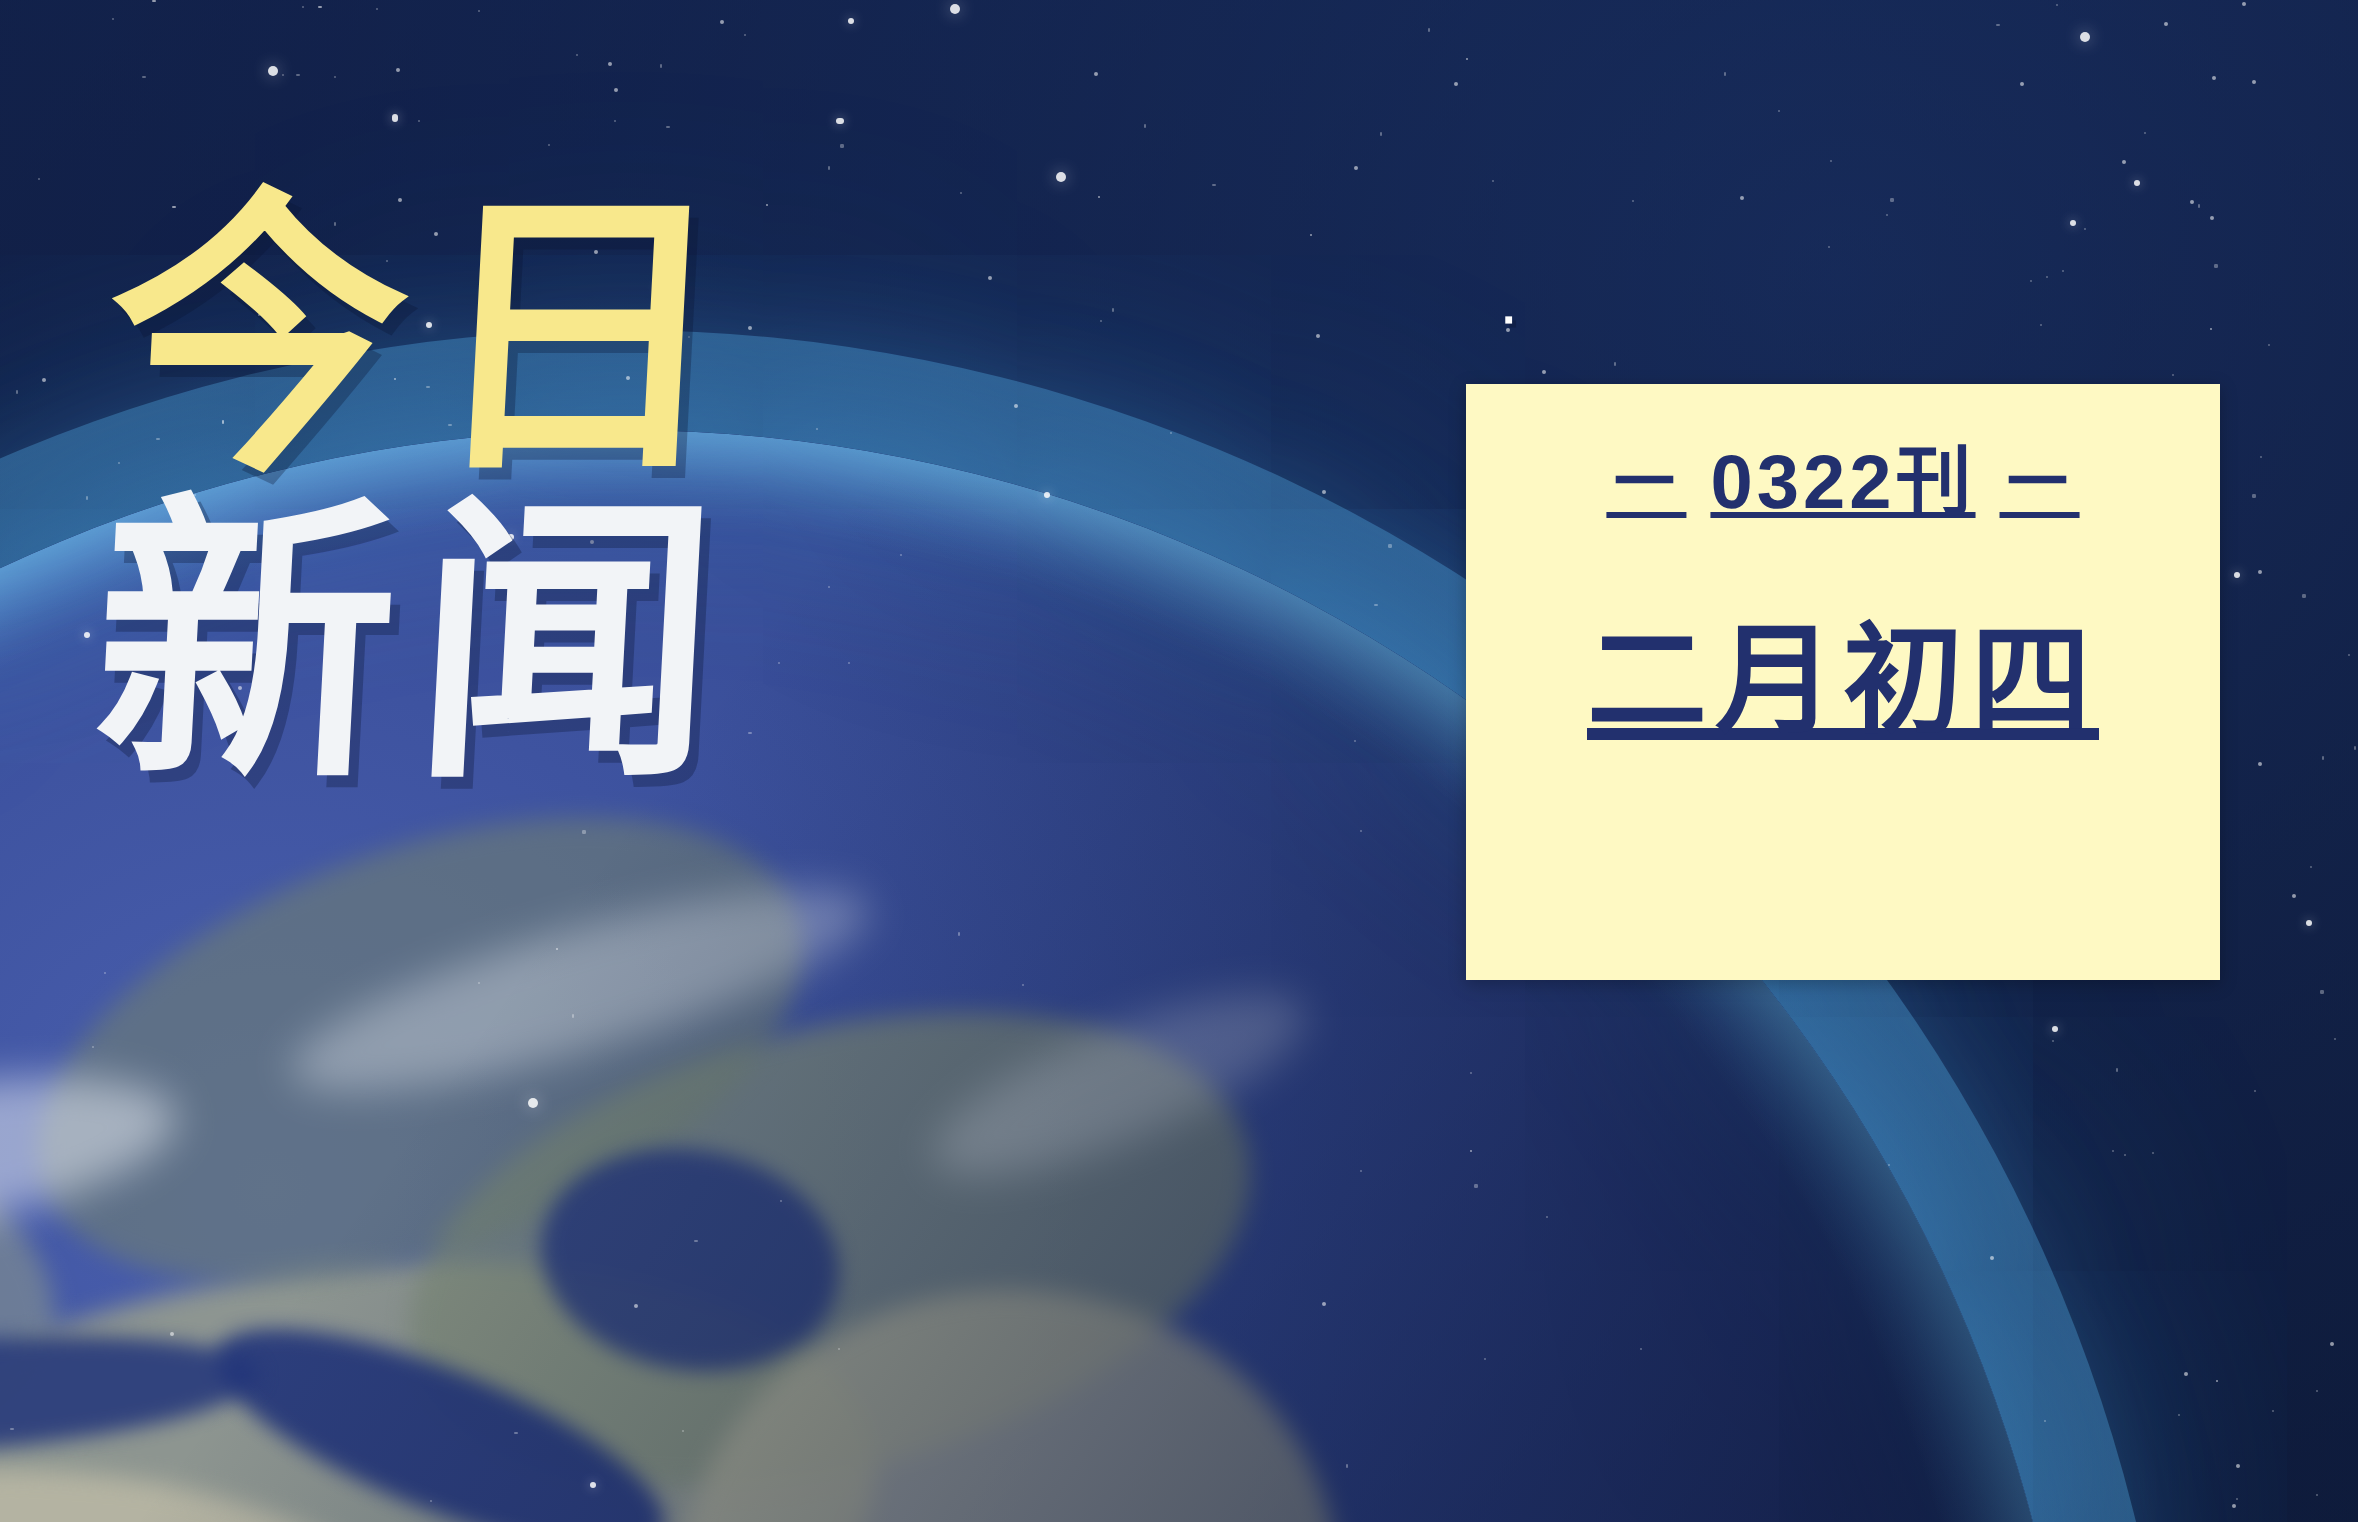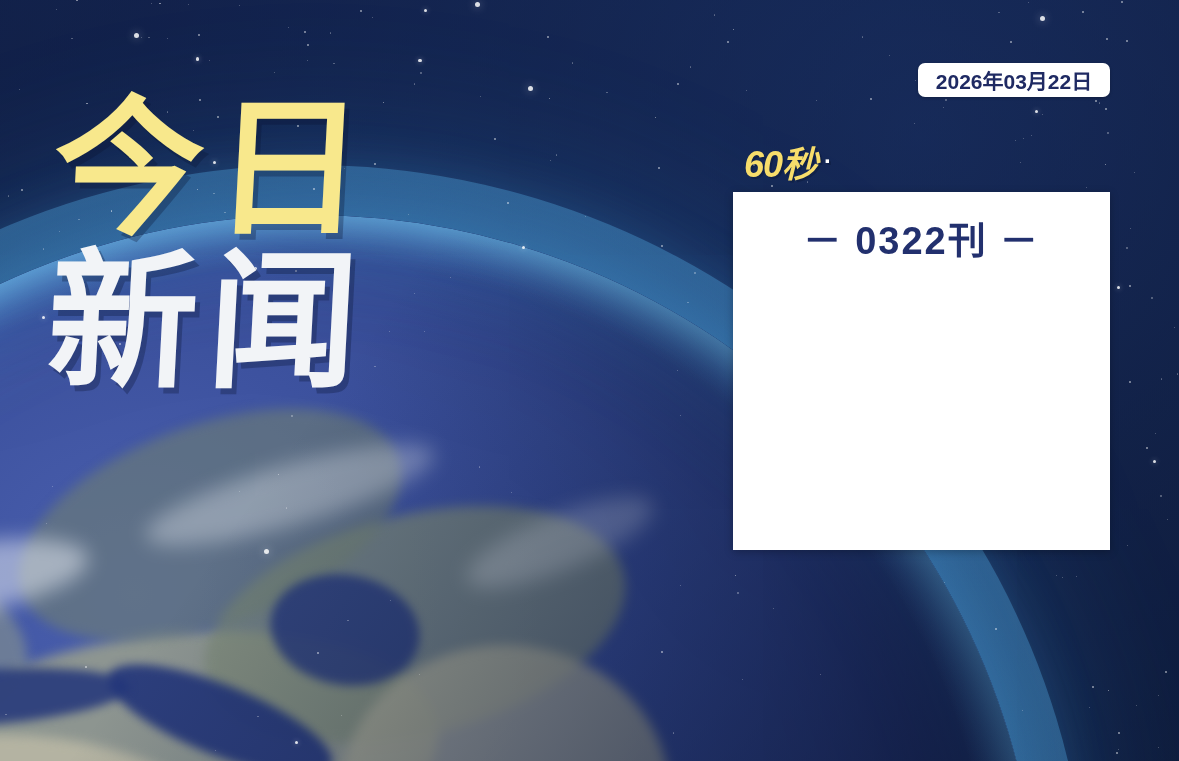--- a/index.html
+++ b/index.html
@@ -158,29 +158,30 @@
     font-size:30px;
     font-weight:bold;
     letter-spacing:1px;
     text-shadow:2px 2px 0 rgba(10,20,50,.35);
   }
 
   
   .info-card{
     position:absolute;
     left:733px; top:192px;
-    width:377px; height:358px;
-    background:#ffffff;
+    width:377px; height:298px;
+    background:#fef9c3;
     display:flex;
     flex-direction:column;
     align-items:center;
     justify-content:flex-start;
     padding-top:14px;
     color:#22306E;
     box-shadow:0 2px 8px rgba(0,0,0,.25);
+    text-decoration:underline;
   }
   .issue{
     font-size:38px;
     font-weight:bold;
     letter-spacing:2px;
     color:#22306E;
     margin-top:4px;
   }
   .issue .dash{margin:0 12px; font-weight:bold;}
   .weekday{
@@ -500,27 +501,26 @@
       <span class="star" style="left: 900.7px; top: 406.4px; width: 1.3px; height: 1.3px; opacity: 0.32;"></span>
       <span class="star" style="left: 1135.7px; top: 704.7px; width: 1.3px; height: 1.3px; opacity: 0.32;"></span>
       <span class="star" style="left: 1106.3px; top: 37.7px; width: 2px; height: 2px; opacity: 0.55;"></span>
     </div>
 
   <div class="brand">
     <div class="brand-line brand-top">今日</div>
     <div class="brand-line brand-bottom">新闻</div>
   </div>
 
-  <div class="date-badge">2026年03月22日</div>
 
   <div class="tagline">
-    <span class="tag-60">60秒</span>
     <span class="tag-dot">·</span>
   </div>
 
   <div class="info-card">
     <div class="issue">
       <span class="dash">－</span><span>0322刊</span><span class="dash">－</span>
     </div>
+    <div class="lunar">二月初四</div>
   </div>
 
 
 </div>
 
 </body></html>

